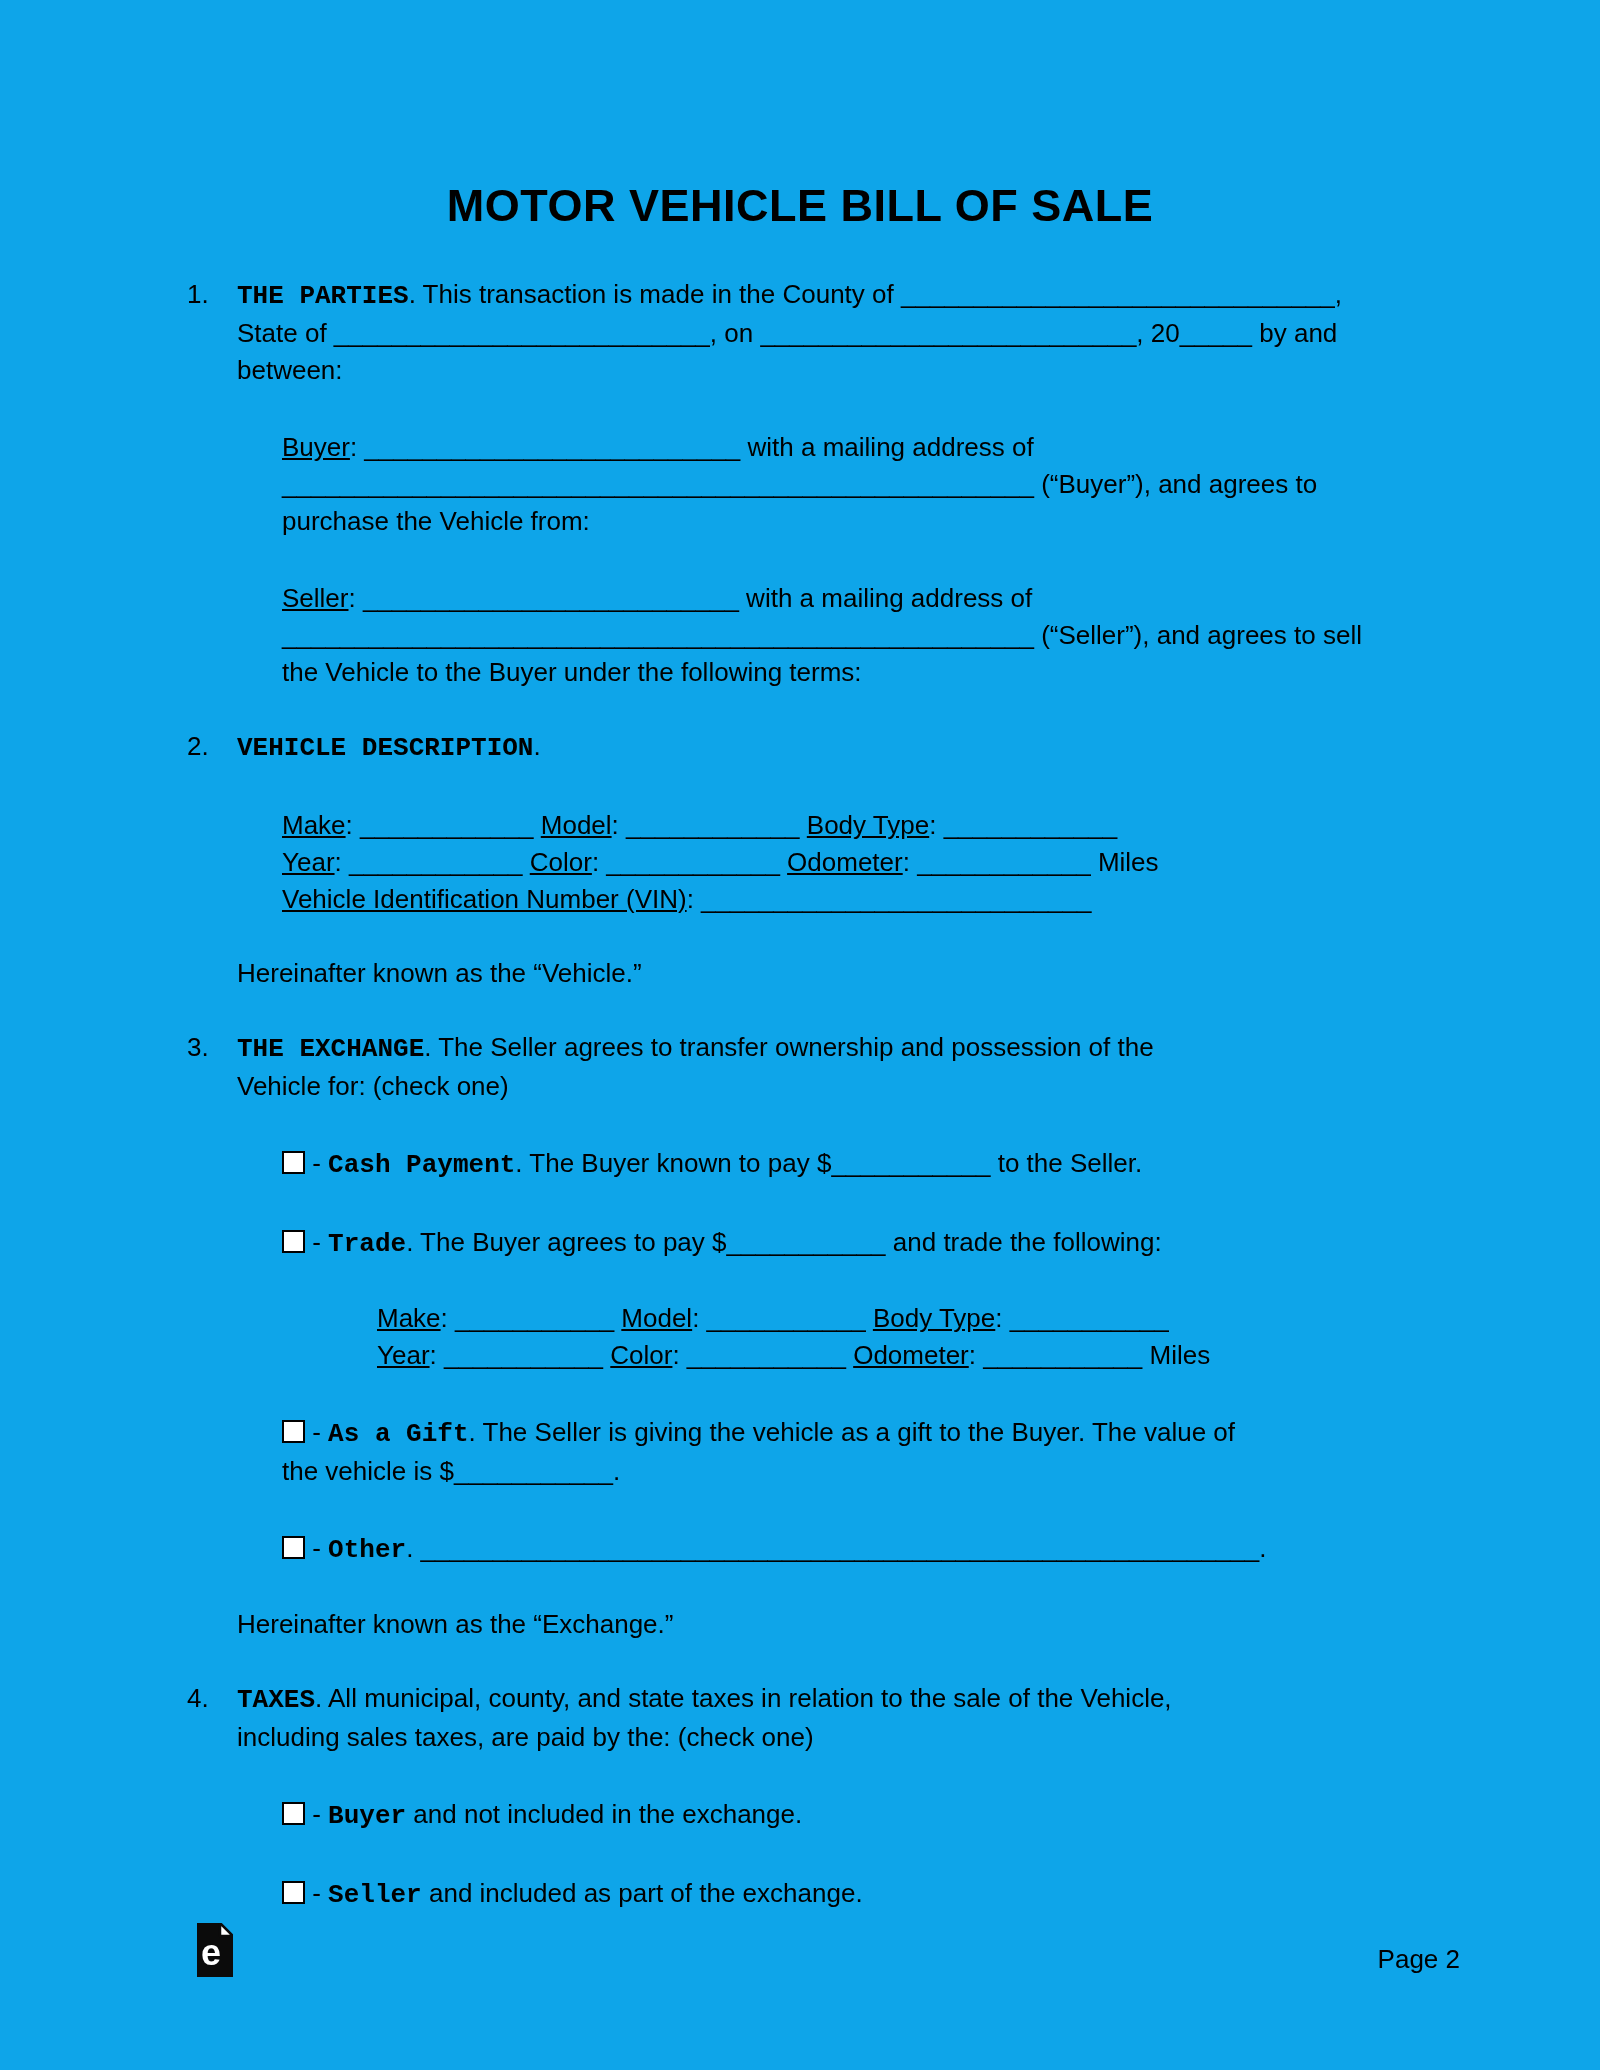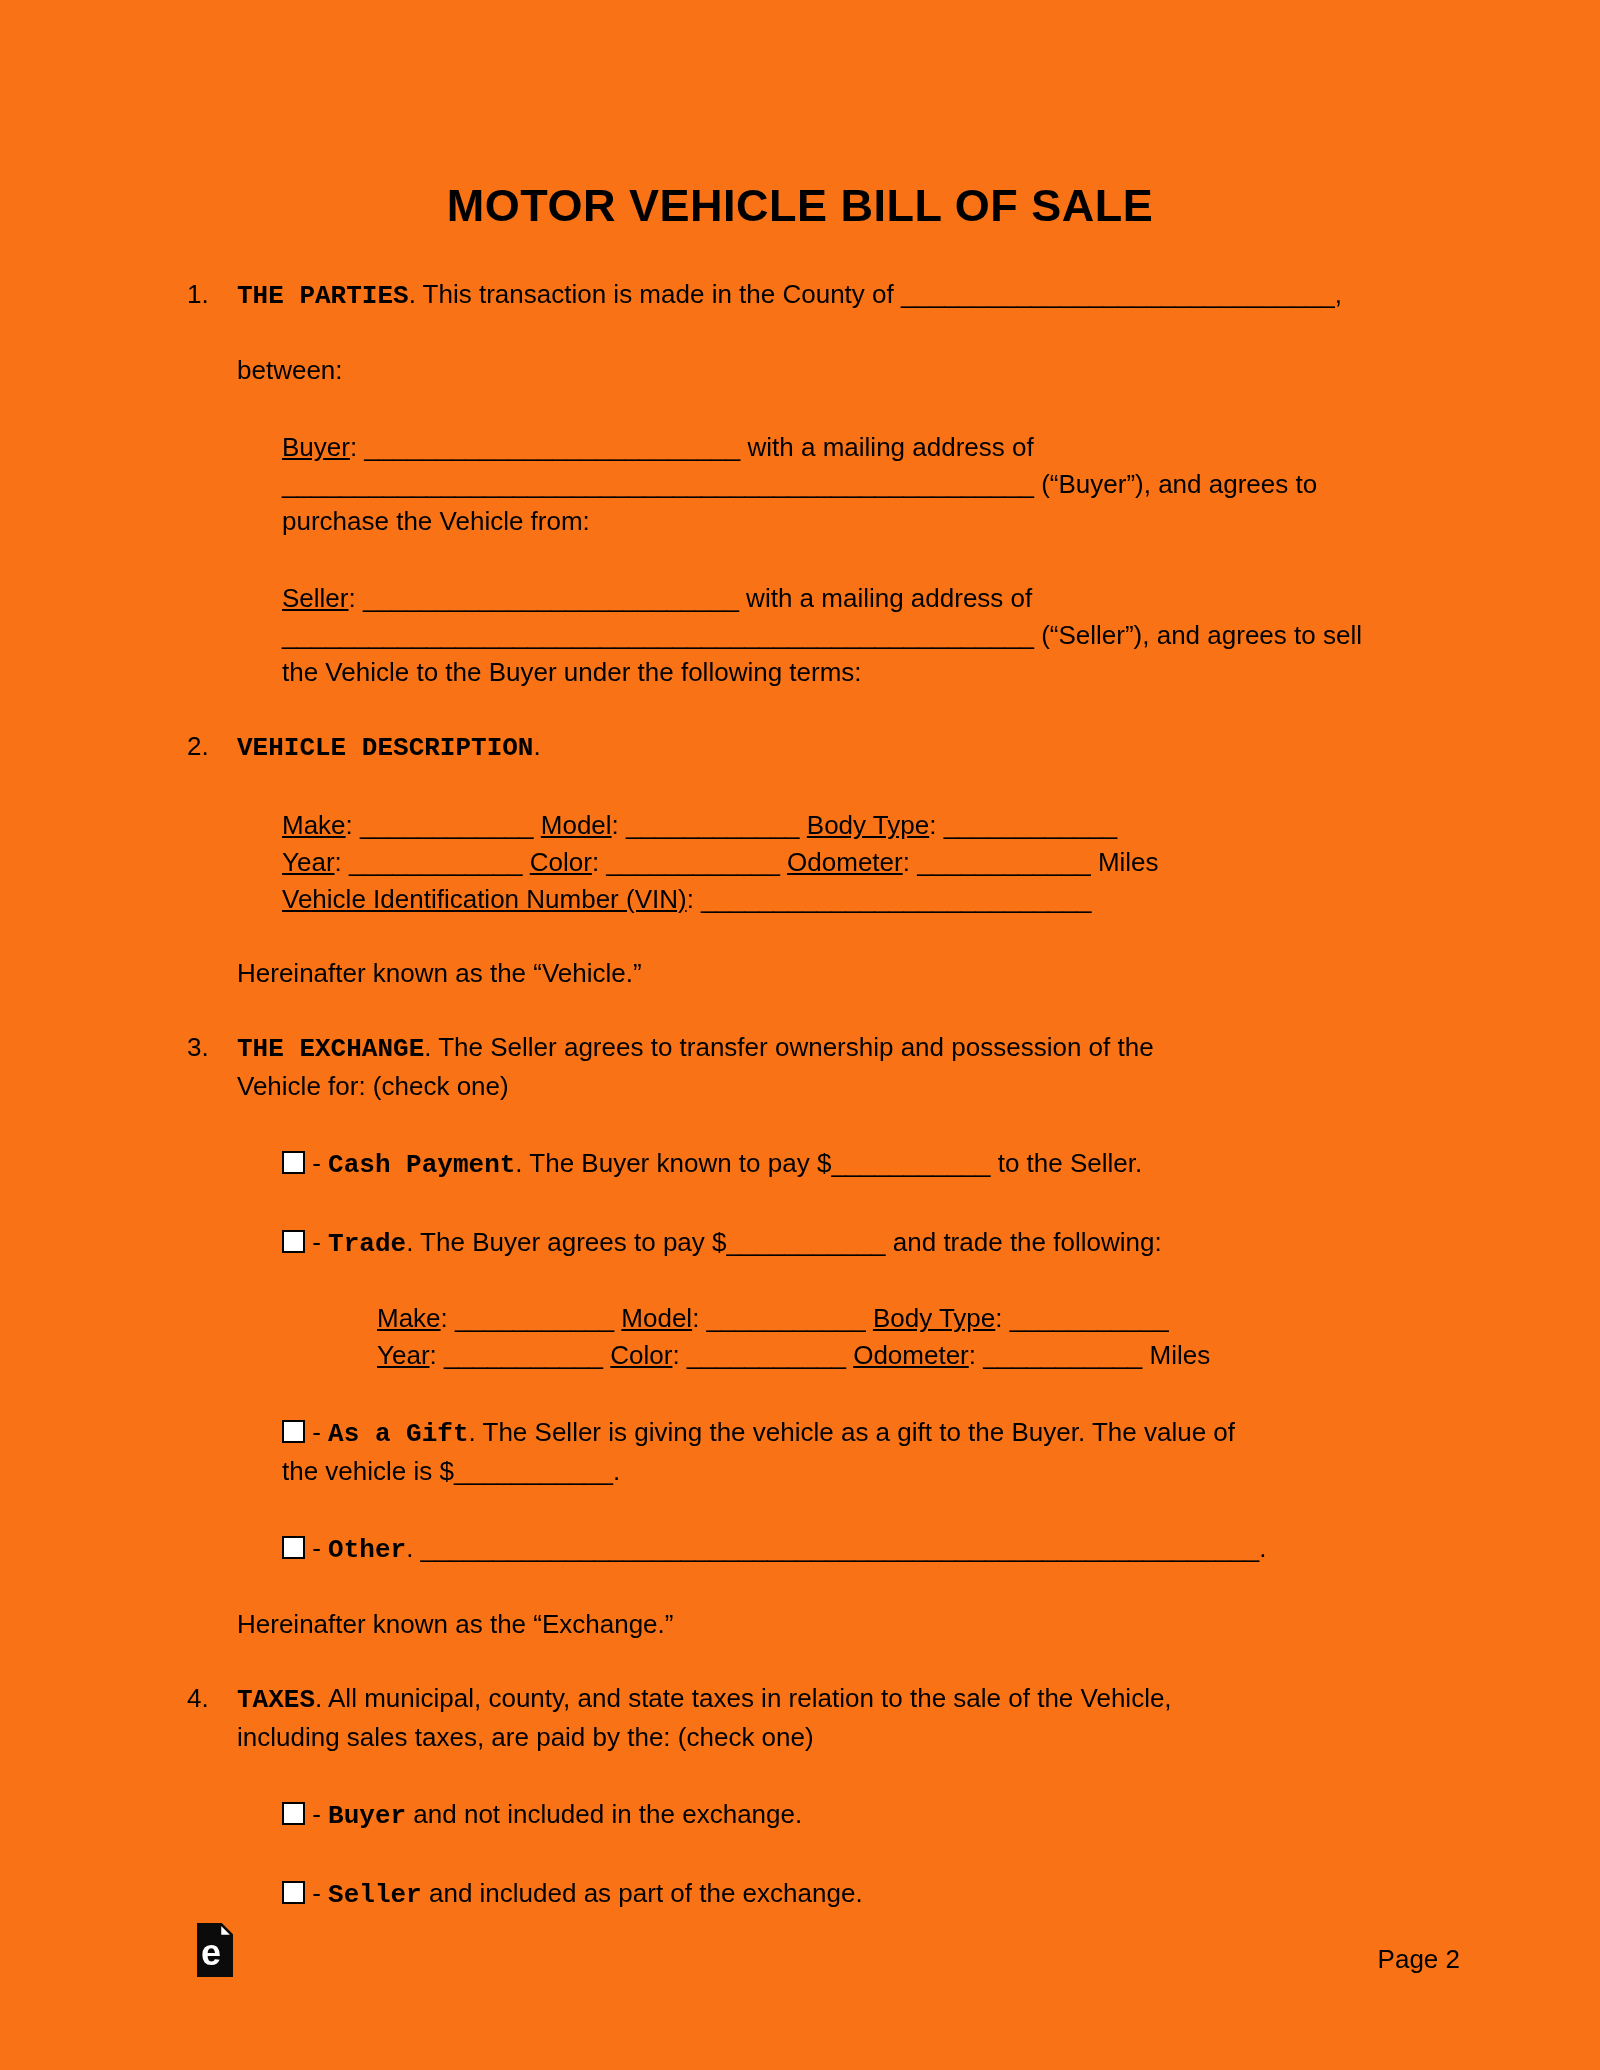--- a/index.html
+++ b/index.html
@@ -1,20 +1,20 @@
 <!DOCTYPE html>
 <html><head>
 <meta charset="utf-8">
 <style>
   html,body{margin:0;padding:0;background:#ffffff;}
   .page{
     position:relative;
     width:1600px;
     height:2070px;
-    background:#f97316;
+    background:#0ea5e9;
     color:#000;
     font-family:"Liberation Sans",sans-serif;
     font-size:26px;
     line-height:37px;
     overflow:hidden;
   }
   .title{
     margin:180px 0 44px 0;
     font-size:45px;
     line-height:52px;
@@ -39,21 +39,21 @@
   .logo{position:absolute;left:197px;top:1923px;width:36px;height:54px;}
   .pagenum{position:absolute;top:1941px;right:140px;white-space:pre;}
 </style>
 </head>
 <body>
 
 <div class="page">
 
   <h1 class="title">MOTOR VEHICLE BILL OF SALE</h1>
 
-  <p class="para L1"><span class="num">1.</span><span class="b">THE PARTIES</span><span>. This transaction is made in the County of ______________________________,</span><br><br><span>between:</span></p>
+  <p class="para L1"><span class="num">1.</span><span class="b">THE PARTIES</span><span>. This transaction is made in the County of ______________________________,</span><br><span>State of __________________________, on __________________________, 20_____ by and</span><br><span>between:</span></p>
 
   <p class="para L2"><span class="u">Buyer</span><span>: __________________________ with a mailing address of</span><br><span>____________________________________________________ (“Buyer”), and agrees to</span><br><span>purchase the Vehicle from:</span></p>
 
   <p class="para L2"><span class="u">Seller</span><span>: __________________________ with a mailing address of</span><br><span>____________________________________________________ (“Seller”), and agrees to sell</span><br><span>the Vehicle to the Buyer under the following terms:</span></p>
 
   <p class="para L1"><span class="num">2.</span><span class="b">VEHICLE DESCRIPTION</span><span>.</span></p>
 
   <p class="para L2"><span class="u">Make</span><span>: ____________ </span><span class="u">Model</span><span>: ____________ </span><span class="u">Body Type</span><span>: ____________</span><br><span class="u">Year</span><span>: ____________ </span><span class="u">Color</span><span>: ____________ </span><span class="u">Odometer</span><span>: ____________ </span><span>Miles</span><br><span class="u">Vehicle Identification Number (VIN)</span><span>: ___________________________</span></p>
 
   <p class="para L1">Hereinafter known as the “Vehicle.”</p>

